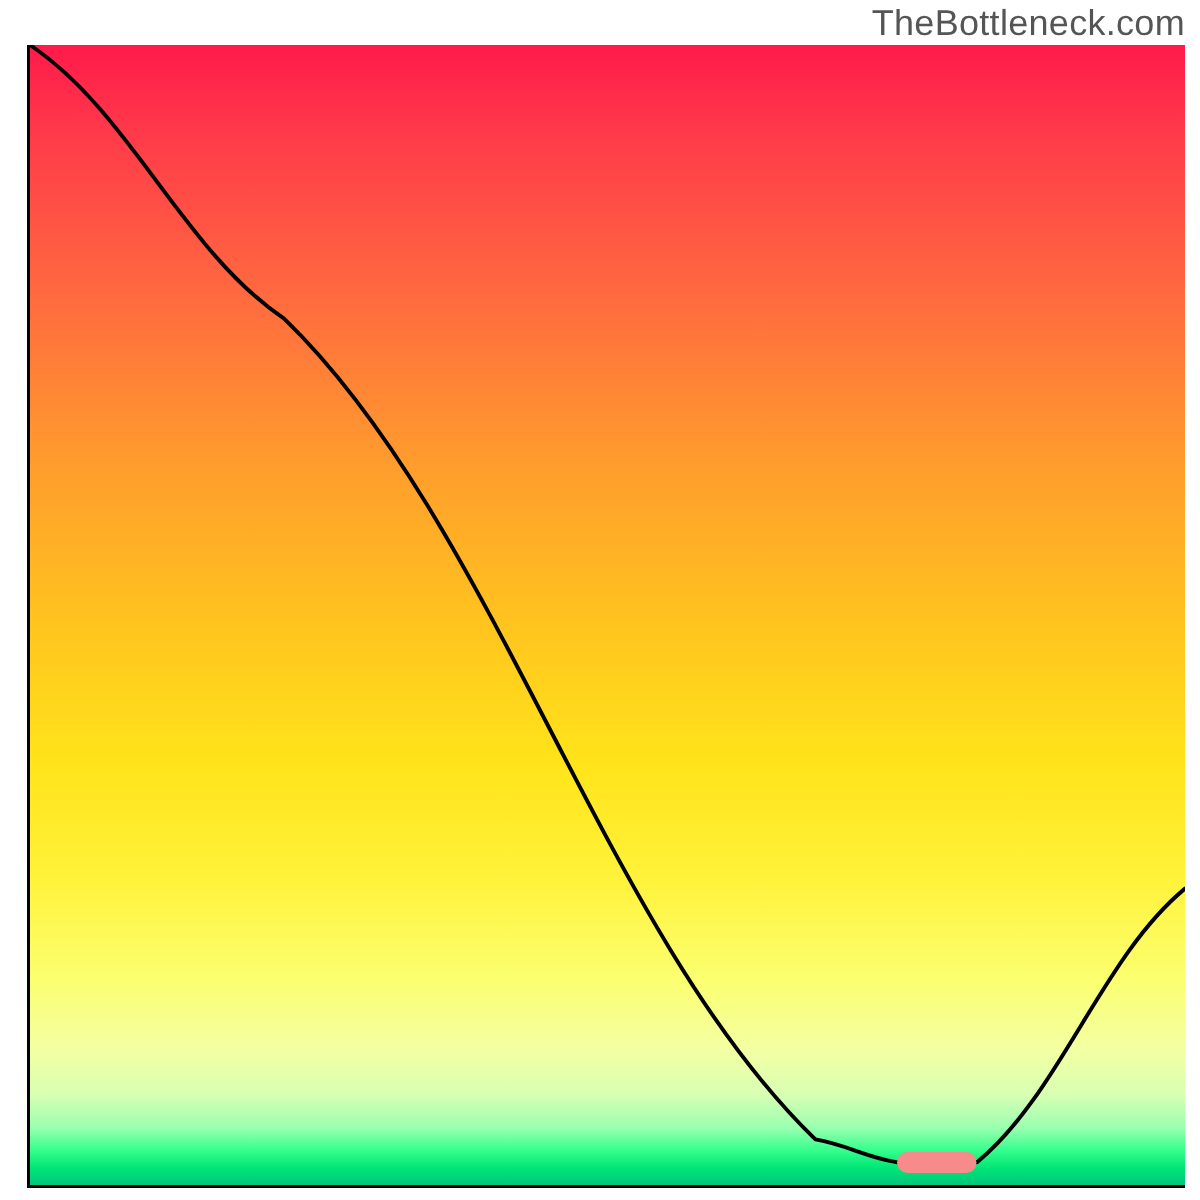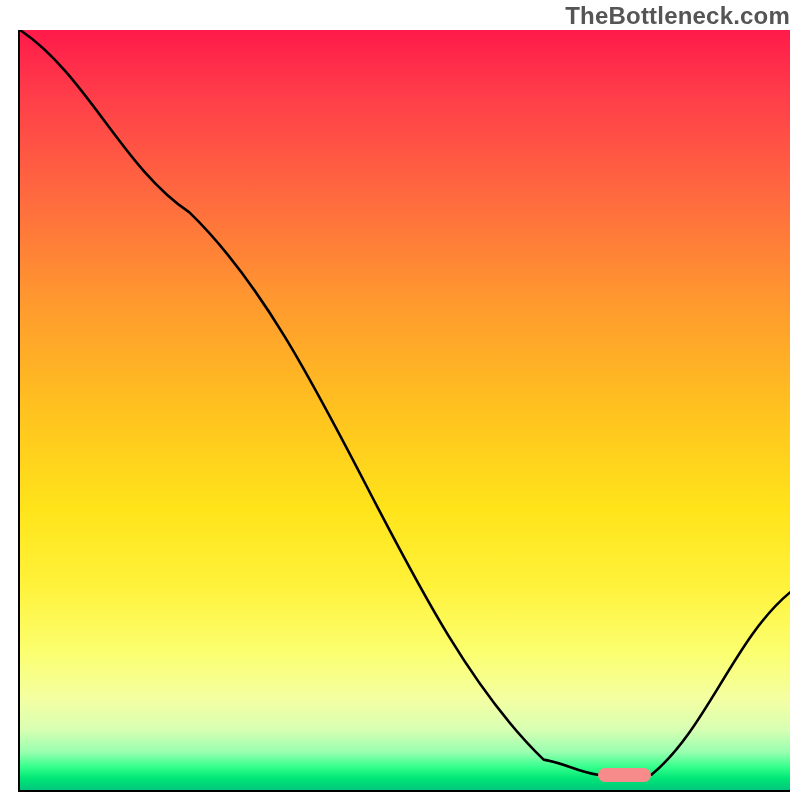--- a/index.html
+++ b/index.html
@@ -14,21 +14,21 @@
   .wrap {
     position: relative;
     width: 800px;
     height: 800px;
   }
   .watermark {
     position: absolute;
     top: 2px;
     right: 10px;
     font-size: 24px;
-    font-weight: 700;
+    font-weight: 400;
     color: #555;
     letter-spacing: 0.2px;
   }
   .plot {
     position: absolute;
     left: 18px;
     top: 30px;
     width: 770px;
     height: 760px;
     border-left: 2.5px solid #000;

